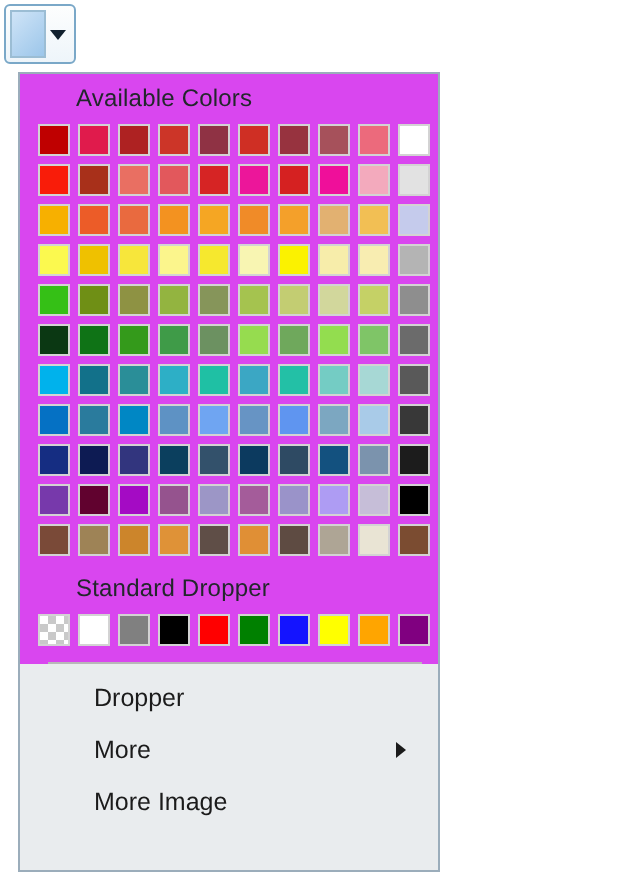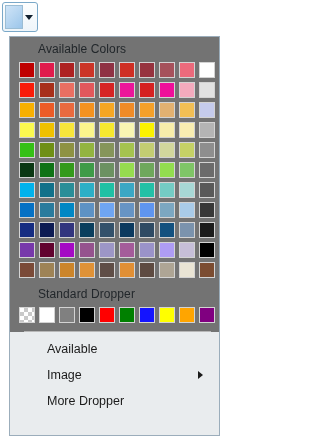--- a/index.html
+++ b/index.html
@@ -51,21 +51,21 @@
 
   
   #dropdown-panel {
     position: absolute;
     left: 9px;
     top: 36px;
     width: 211px;
     height: 400px;
     box-sizing: border-box;
     border: 1px solid #9badbb;
-    background: #737373;
+    background: #d946ef;
     display: flex;
     flex-direction: column;
   }
 
   .section-label {
     font-size: 12px;
     color: #22272b;
     padding: 5px 0 4px 28px;
     line-height: 14px;
     letter-spacing: 0.1px;
@@ -271,23 +271,23 @@
       <div class="cell" title="blue" style="background: rgb(20, 20, 255);"></div>
       <div class="cell" title="yellow" style="background: rgb(255, 255, 0);"></div>
       <div class="cell" title="orange" style="background: rgb(255, 165, 0);"></div>
       <div class="cell" title="purple" style="background: rgb(128, 0, 128);"></div>
     </div>
 
   <div class="separator"></div>
 
   <div id="menu-list">
       <div class="menu-item">
-        <span class="label">Available</span>
+        <span class="label">Dropper</span>
       </div>
       <div class="menu-item">
-        <span class="label">Image</span>
+        <span class="label">More</span>
         <span class="caret-right"></span>
       </div>
       <div class="menu-item">
-        <span class="label">More Dropper</span>
+        <span class="label">More Image</span>
       </div>
     </div>
 </div>
 
 </body></html>

